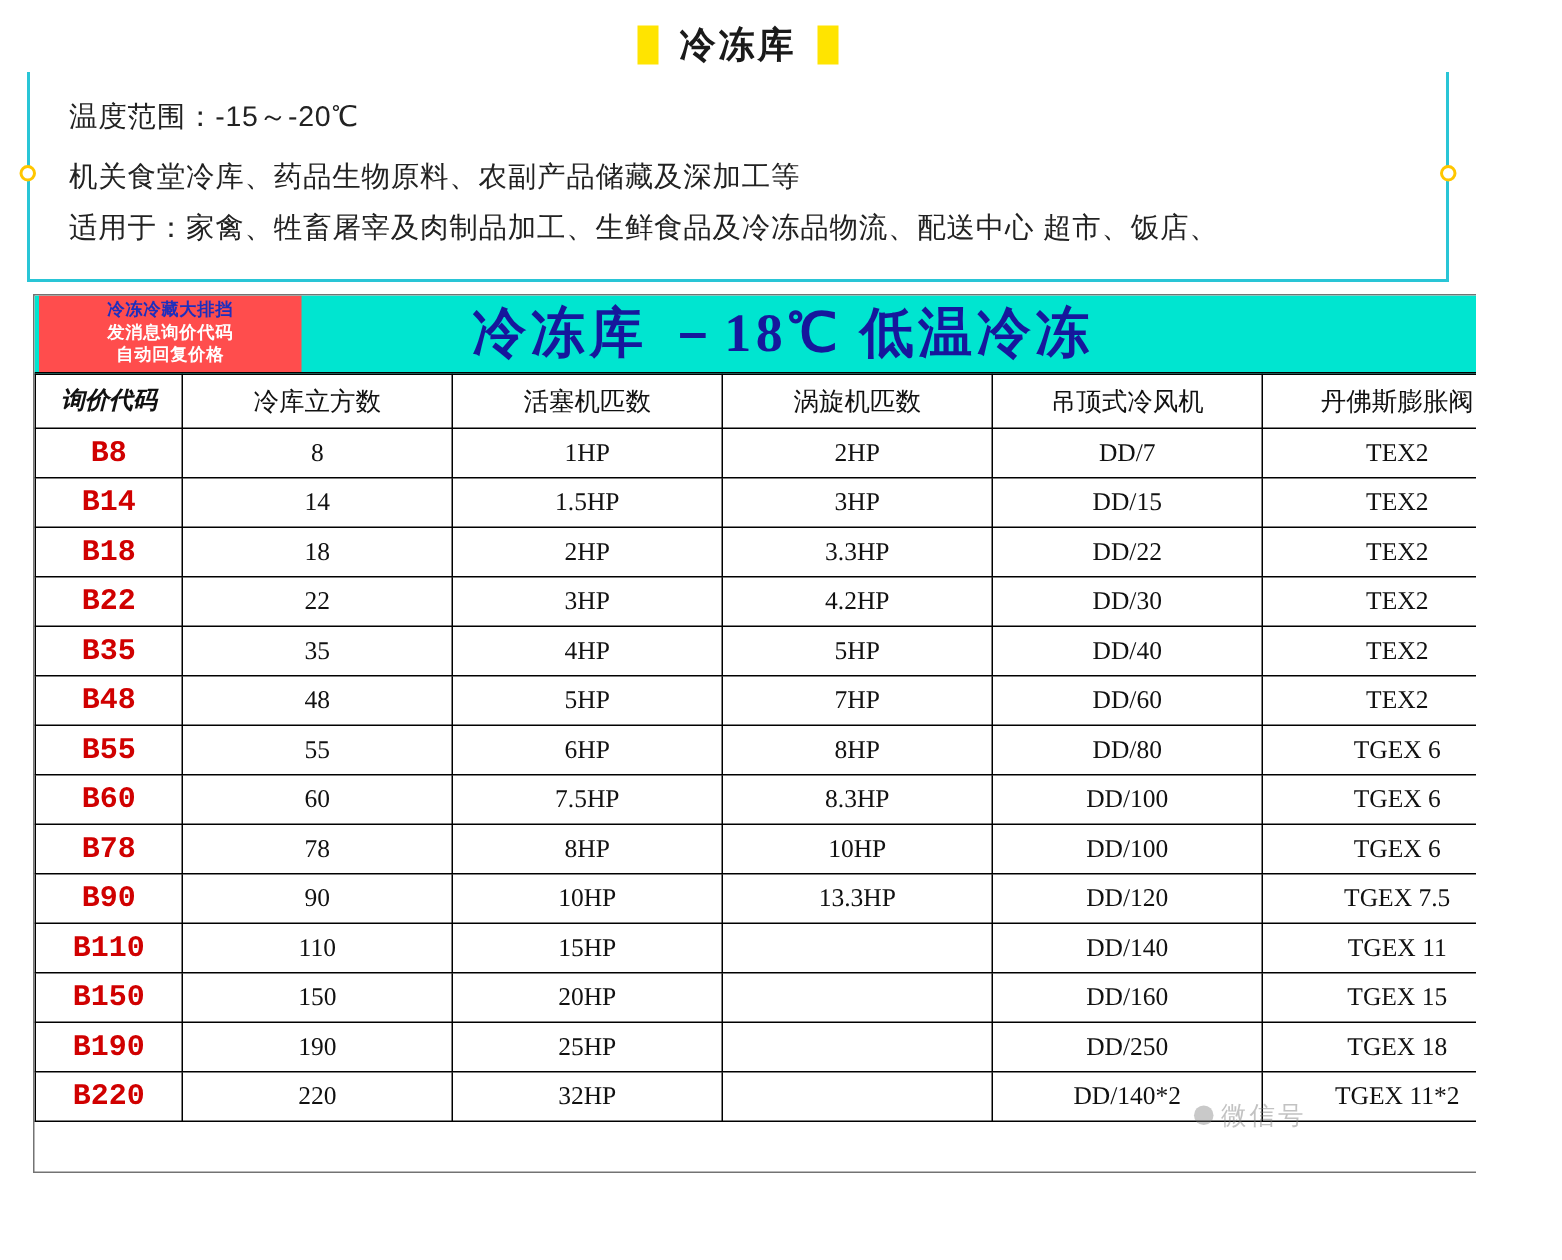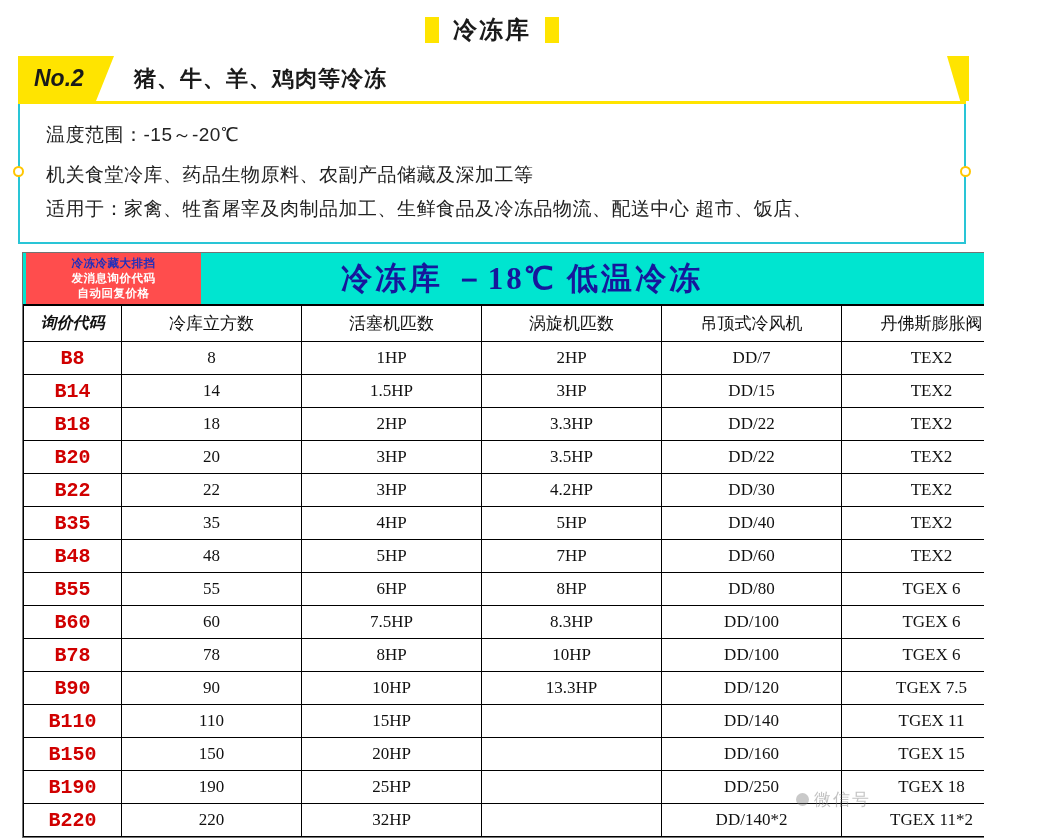--- a/index.html
+++ b/index.html
@@ -136,21 +136,21 @@
     font-size: 11.5px;
     line-height: 15px;
     font-weight: bold;
     letter-spacing: 0.5px;
     overflow: hidden;
   }
   .hdr-left span:first-child { color: #1d2fbe; }
   .hdr-center {
     width: 100%;
     text-align: center;
-    font-size: 31px;
+    font-size: 36px;
     font-weight: bold;
     color: #16179c;
     letter-spacing: 3px;
     font-family: "Liberation Serif", serif;
   }
   .hdr-right {
     position: absolute;
     right: 4px; top: 3px;
     font-size: 10px;
     color: #222;
@@ -221,25 +221,20 @@
 <body>
 
 <div class="page">
 
   <div class="title-row">
     <span class="title-mark"></span>
     <span class="title-text">冷冻库</span>
     <span class="title-mark"></span>
   </div>
 
-  <div class="banner">
-    <div class="banner-no">No.2</div>
-    <div class="banner-title">猪、牛、羊、鸡肉等冷冻</div>
-    <div class="banner-end"></div>
-  </div>
 
   <div class="info-box">
     <span class="dot left"></span>
     <span class="dot right"></span>
     <div class="info-line first">温度范围：-15～-20℃</div>
     <div class="info-line">机关食堂冷库、药品生物原料、农副产品储藏及深加工等</div>
     <div class="info-line">适用于：家禽、牲畜屠宰及肉制品加工、生鲜食品及冷冻品物流、配送中心 超市、饭店、</div>
   </div>
 
   <div class="img-block">
@@ -292,28 +287,20 @@
           </tr>
           <tr>
             <td class="code-col">B18</td>
             <td>18</td>
             <td>2HP</td>
             <td>3.3HP</td>
             <td>DD/22</td>
             <td>TEX2</td>
           </tr>
           <tr>
-            <td class="code-col">B20</td>
-            <td>20</td>
-            <td>3HP</td>
-            <td>3.5HP</td>
-            <td>DD/22</td>
-            <td>TEX2</td>
-          </tr>
-          <tr>
             <td class="code-col">B22</td>
             <td>22</td>
             <td>3HP</td>
             <td>4.2HP</td>
             <td>DD/30</td>
             <td>TEX2</td>
           </tr>
           <tr>
             <td class="code-col">B35</td>
             <td>35</td>

